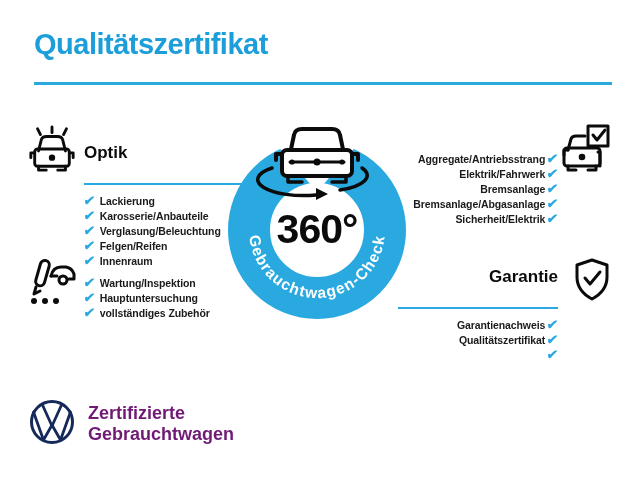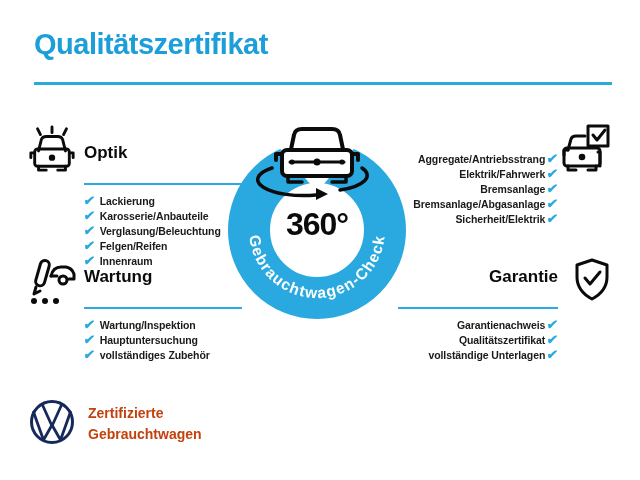--- a/index.html
+++ b/index.html
@@ -35,26 +35,26 @@
     color:#29a9e0;font-size:13px;font-weight:700;line-height:1;
     transform:skewX(-8deg);
   }
   
   .icon{position:absolute;}
   .icon svg{display:block;}
   
   .ring-svg{position:absolute;left:222px;top:118px;}
   .degree{
     position:absolute;left:252px;top:206px;width:130px;text-align:center;
-    font-size:32px;font-weight:800;color:#0b0b0b;letter-spacing:-1px;
+    font-size:41px;font-weight:800;color:#0b0b0b;letter-spacing:-1px;
   }
   
   .brand-text{
     position:absolute;left:88px;top:403px;
-    font-size:14px;line-height:21px;font-weight:800;color:#c2410c;
+    font-size:18px;line-height:21px;font-weight:800;color:#701a75;
   }
   .vw-logo{position:absolute;left:28px;top:398px;}
 </style>
 </head>
 <body>
 
 <div id="stage">
 
   <div class="title">Qualitätszertifikat</div>
   <div class="top-divider"></div>
@@ -178,21 +178,20 @@
           <span class="check">✔</span>
         </div>
       <div class="item">
           <span class="lbl">Sicherheit/Elektrik</span>
           <span class="check">✔</span>
         </div>
     </div>
   </div>
 
   <div class="section sec-left" style="top:267px;">
-    <div class="hd">Wartung</div>
     <div class="items">
       <div class="item">
           <span class="check">✔</span>
           <span class="lbl">Wartung/Inspektion</span>
         </div>
       <div class="item">
           <span class="check">✔</span>
           <span class="lbl">Hauptuntersuchung</span>
         </div>
       <div class="item">
@@ -207,21 +206,20 @@
     <div class="items">
       <div class="item">
           <span class="lbl">Garantienachweis</span>
           <span class="check">✔</span>
         </div>
       <div class="item">
           <span class="lbl">Qualitätszertifikat</span>
           <span class="check">✔</span>
         </div>
       <div class="item">
-          <span class="lbl">vollständige Unterlagen</span>
           <span class="check">✔</span>
         </div>
     </div>
   </div>
 
   <svg class="vw-logo" width="48" height="48" viewBox="0 0 48 48" fill="none" stroke="#16295b" stroke-width="2.8" stroke-linecap="round" stroke-linejoin="round">
     <circle cx="24" cy="24" r="20.5" stroke-width="3"></circle>
     <path d="M14.5,7 L24,28 L33.5,7"></path>
     <path d="M5.5,14 L15.5,42 L24,27 L32.5,42 L42.5,14"></path>
   </svg>

